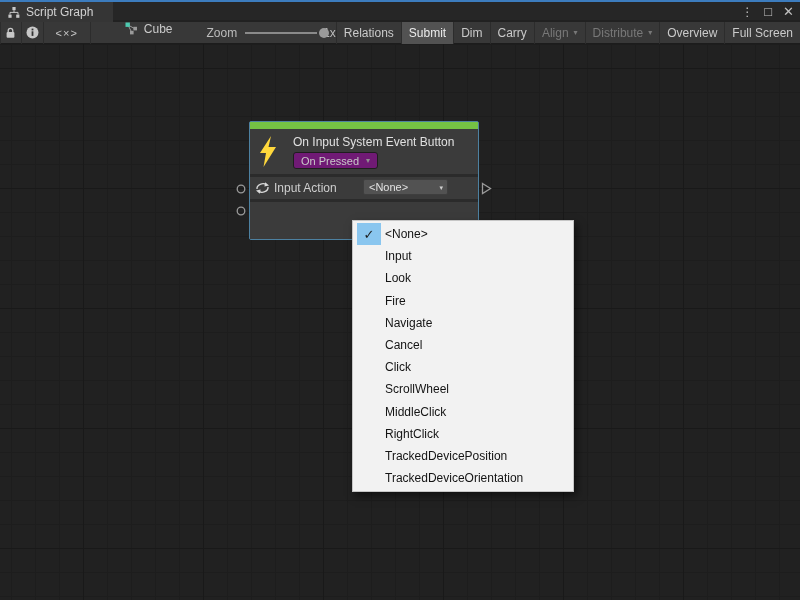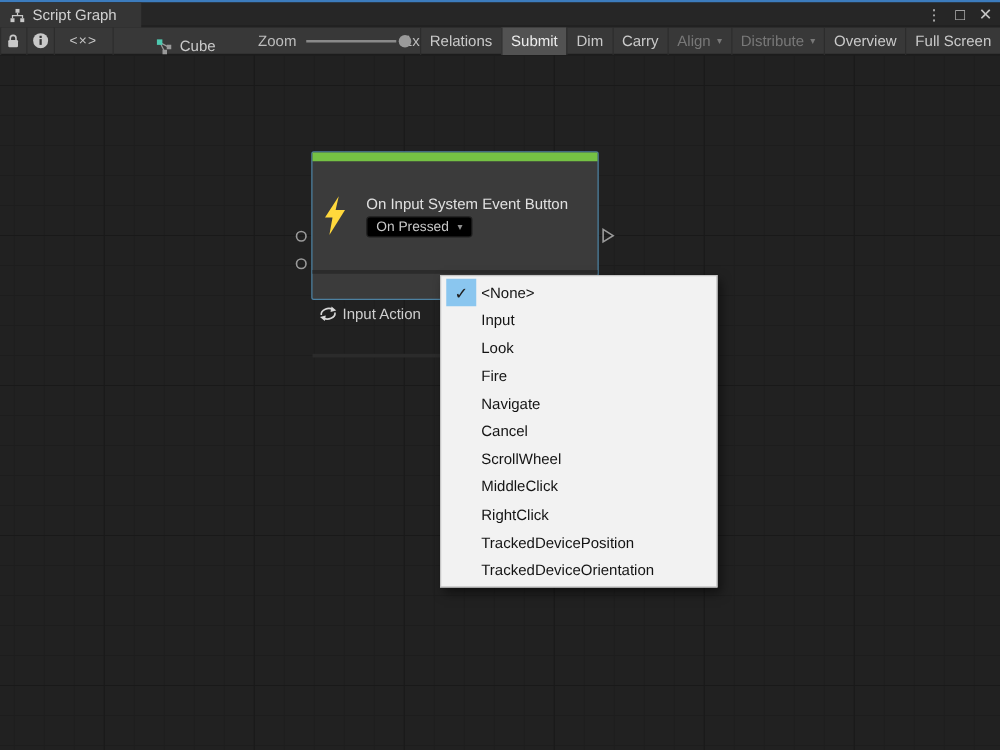--- a/index.html
+++ b/index.html
@@ -20,21 +20,21 @@
 
   
   .toolbar{position:absolute;top:22px;left:0;width:800px;height:22px;background:#383838;
        display:flex;align-items:center;color:#cacaca;font-size:12px;box-sizing:border-box;
        border-bottom:1px solid #1c1c1c;}
   .tbtn{height:22px;display:flex;align-items:center;justify-content:center;
        border-right:1px solid #2c2c2c;box-sizing:border-box;}
   .tbtn.first{border-left:1px solid #2c2c2c;}
   .w27{width:27px;} .w28{width:28px;} .w60{width:60px;}
   .codeglyph{font-size:11px;color:#c8c8c8;letter-spacing:1px;}
-  .cubebtn{margin-left:26px;display:flex;align-items:flex-end;gap:6px;padding:0 8px;height:22px;}
+  .cubebtn{margin-left:26px;display:flex;align-items:flex-start;gap:6px;padding:0 8px;height:22px;}
   .zoomlabel{margin-left:26px;color:#bdbdbd;}
   .slider{position:relative;width:92px;height:22px;margin-left:8px;}
   .slider .track{position:absolute;left:0;right:0;top:10px;height:2px;background:#8a8a8a;}
   .slider .handle{position:absolute;left:74px;top:6px;width:10px;height:10px;border-radius:50%;background:#9a9a9a;}
   .zoomvalue{margin-left:6px;color:#bdbdbd;}
   .rightbtns{margin-left:auto;height:22px;display:flex;}
   .rbtn{height:22px;display:flex;align-items:center;padding:0 7px;border-left:1px solid #2c2c2c;
         box-sizing:border-box;color:#cacaca;white-space:nowrap;}
   .rbtn.active{background:#525252;color:#ececec;}
   .rbtn.disabled{color:#787878;}
@@ -45,27 +45,27 @@
     background-image:
       linear-gradient(#191919 1px, transparent 1px),
       linear-gradient(90deg,#191919 1px, transparent 1px),
       linear-gradient(#1d1d1d 1px, transparent 1px),
       linear-gradient(90deg,#1d1d1d 1px, transparent 1px);
     background-size:120px 120px,120px 120px,24px 24px,24px 24px;
     background-position:0 24px,83px 0,0 0,11px 0;}
 
   
   .node{position:absolute;left:249px;top:77px;width:230px;height:119px;box-sizing:border-box;
-        background:#3b3b3b;border:1px solid #4d81a1;border-radius:2px;display:flex;flex-direction:column;z-index:1;gap:21px;}
+        background:#3b3b3b;border:1px solid #4d81a1;border-radius:2px;display:flex;flex-direction:column;z-index:1;}
   .greenbar{height:7px;background:#75C244;flex:none;}
   .nheader{position:relative;height:45px;flex:none;}
   .bolt{position:absolute;left:9px;top:6px;}
   .ntitle{position:absolute;left:43px;top:6px;font-size:12px;color:#e0e0e0;white-space:nowrap;}
   .pill{position:absolute;left:43px;top:23px;height:17px;display:inline-flex;align-items:center;
-        background:#000000;border:1px solid #1e1e1e;border-radius:3px;padding:0 7px;box-sizing:border-box;}
+        background:#701a75;border:1px solid #1e1e1e;border-radius:3px;padding:0 7px;box-sizing:border-box;}
   .pill .plabel{font-size:11px;color:#c9c9c9;}
   .pill .caret{margin-left:7px;font-size:8px;color:#909090;}
   .sep{height:3px;background:#2b2b2b;flex:none;}
   .nrow{position:relative;height:22px;flex:none;}
   .thisicon{position:absolute;left:8px;top:4px;}
   .thisfield{position:absolute;left:26px;top:2px;width:86px;height:17px;box-sizing:border-box;
         background:#282828;border:1px solid #787878;border-radius:2px;}
   .thisfield .fval{position:absolute;left:5px;top:1px;font-size:11px;color:#a8a8a8;line-height:14px;}
   .targeticon{position:absolute;right:4px;top:3px;}
   .flowarrow{position:absolute;right:10px;top:6px;}
@@ -238,20 +238,23 @@
       <div class="mitem">
           <span>Fire</span>
         </div>
       <div class="mitem">
           <span>Navigate</span>
         </div>
       <div class="mitem">
           <span>Cancel</span>
         </div>
       <div class="mitem">
+          <span>Click</span>
+        </div>
+      <div class="mitem">
           <span>ScrollWheel</span>
         </div>
       <div class="mitem">
           <span>MiddleClick</span>
         </div>
       <div class="mitem">
           <span>RightClick</span>
         </div>
       <div class="mitem">
           <span>TrackedDevicePosition</span>

